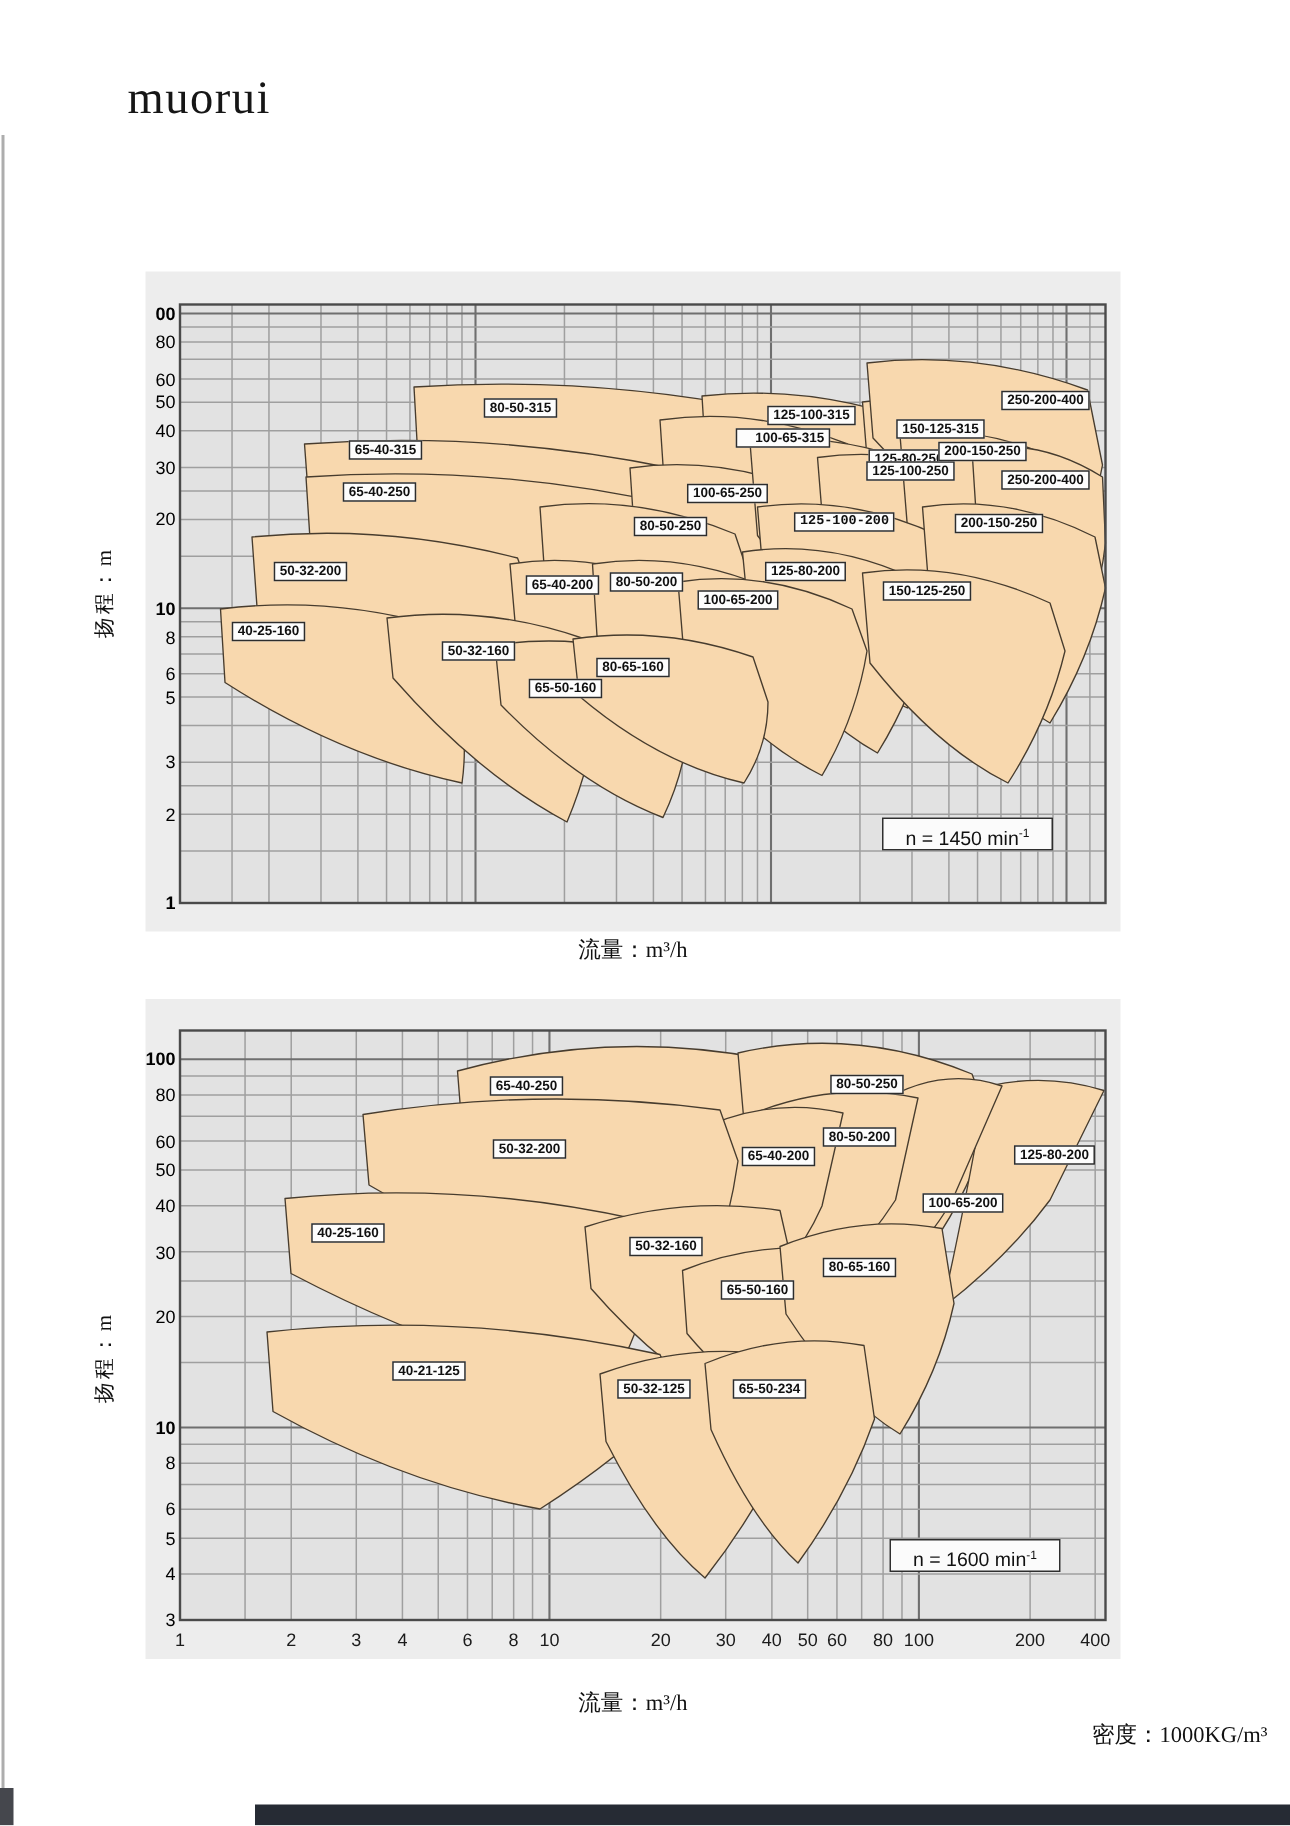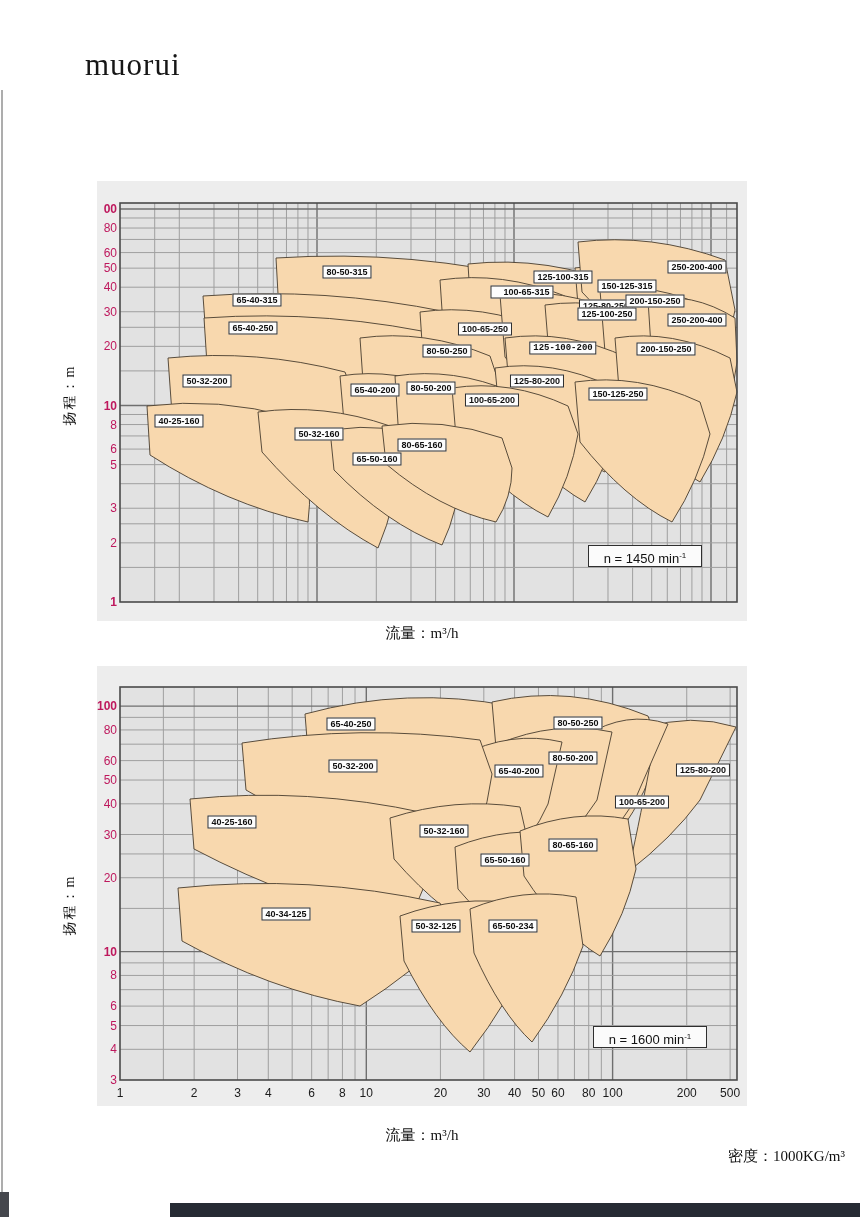--- a/index.html
+++ b/index.html
@@ -10,21 +10,21 @@
   .left-rule{position:absolute;left:1px;top:90px;width:2px;height:1105px;background:#adadad;}
   .corner-mark{position:absolute;left:0;top:1192px;width:9px;height:25px;background:#45474d;}
   .footer-bar{position:absolute;left:170px;top:1203px;width:690px;height:14px;background:#262b34;}
   .panel{position:absolute;width:650px;height:440px;background:#ededed;}
   .panel-0{left:97px;top:181px;}
   .panel-1{left:97px;top:666px;}
   .panel svg{position:absolute;left:0;top:0;}
   .overlay{position:absolute;left:0;top:0;width:650px;height:440px;}
   .mlabel{position:absolute;transform:translate(-50%,-50%);background:#fdfdfd;border:1px solid #2d2d2d;
           font-size:9px;line-height:11px;font-weight:bold;padding:0 3px;color:#101010;white-space:nowrap;}
-  .ytick{position:absolute;left:0;width:20px;text-align:right;font-size:12px;color:#be185d;line-height:14px;}
+  .ytick{position:absolute;left:0;width:20px;text-align:right;font-size:12px;color:#000000;line-height:14px;}
   .ytick.bold{font-weight:bold;}
   .xtick{position:absolute;width:30px;text-align:center;font-size:12px;color:#1b1b1b;line-height:14px;}
   .speedbox{position:absolute;background:#fbfbfb;border:1px solid #2f2f2f;text-align:center;
             font-size:13px;color:#111;}
   .speedbox sup{font-size:8px;}
   .xtitle{position:absolute;left:97px;width:650px;text-align:center;
           font-family:"Liberation Serif","DejaVu Serif",serif;font-size:15px;color:#111;}
   .xtitle-0{top:624px;} .xtitle-1{top:1126px;}
   .ytitle{position:absolute;width:90px;height:18px;text-align:center;transform:rotate(-90deg);
           font-family:"Liberation Serif","DejaVu Serif",serif;font-size:14px;color:#111;letter-spacing:2px;}
@@ -128,21 +128,21 @@
         <div class="mlabel" style="left: 82px; top: 240px;">40-25-160</div>
         <div class="mlabel" style="left: 222px; top: 253px;">50-32-160</div>
         <div class="mlabel" style="left: 280px; top: 278px;">65-50-160</div>
         <div class="mlabel" style="left: 325px; top: 264px;">80-65-160</div>
         <div class="mlabel" style="left: 278px; top: 209px;">65-40-200</div>
         <div class="mlabel" style="left: 334px; top: 207px;">80-50-200</div>
         <div class="mlabel" style="left: 395px; top: 219px;">100-65-200</div>
         <div class="mlabel" style="left: 350px; top: 170px;">80-50-250</div>
         <div class="mlabel" style="left: 388px; top: 148px;">100-65-250</div>
         <div class="mlabel" style="left: 425px; top: 111px; padding-left: 12px;">100-65-315</div>
-        <div class="mlabel" style="left: 466px; top: 96px;">125-100-315</div>
+        <div class="mlabel" style="left: 444px; top: 96px;">125-100-315</div>
         <div class="mlabel" style="left: 465px; top: 125px; margin-left: 44px;">125-80-250</div>
         <div class="mlabel" style="left: 510px; top: 133px;">125-100-250</div>
         <div class="mlabel" style="left: 466px; top: 167px; font-family: Liberation Mono, monospace;">125-100-200</div>
         <div class="mlabel" style="left: 440px; top: 200px;">125-80-200</div>
         <div class="mlabel" style="left: 530px; top: 105px;">150-125-315</div>
         <div class="mlabel" style="left: 558px; top: 120px;">200-150-250</div>
         <div class="mlabel" style="left: 600px; top: 86px;">250-200-400</div>
         <div class="mlabel" style="left: 600px; top: 139px;">250-200-400</div>
         <div class="mlabel" style="left: 569px; top: 168px;">200-150-250</div>
         <div class="mlabel" style="left: 521px; top: 213px;">150-125-250</div>
@@ -229,21 +229,21 @@
         <div class="mlabel" style="left: 481px; top: 57px;">80-50-250</div>
         <div class="mlabel" style="left: 256px; top: 100px;">50-32-200</div>
         <div class="mlabel" style="left: 476px; top: 92px;">80-50-200</div>
         <div class="mlabel" style="left: 422px; top: 105px;">65-40-200</div>
         <div class="mlabel" style="left: 606px; top: 104px;">125-80-200</div>
         <div class="mlabel" style="left: 545px; top: 136px;">100-65-200</div>
         <div class="mlabel" style="left: 135px; top: 156px;">40-25-160</div>
         <div class="mlabel" style="left: 347px; top: 165px;">50-32-160</div>
         <div class="mlabel" style="left: 476px; top: 179px;">80-65-160</div>
         <div class="mlabel" style="left: 408px; top: 194px;">65-50-160</div>
-        <div class="mlabel" style="left: 189px; top: 248px;">40-34-125</div>
+        <div class="mlabel" style="left: 189px; top: 248px;">40-21-125</div>
         <div class="mlabel" style="left: 339px; top: 260px; text-align: center;">50-32-125</div>
         <div class="mlabel" style="left: 416px; top: 260px;">65-50-234</div>
         <div class="ytick bold" style="top: 33.1333px;">100</div>
         <div class="ytick" style="top: 56.9247px;">80</div>
         <div class="ytick" style="top: 87.5971px;">60</div>
         <div class="ytick" style="top: 107.036px;">50</div>
         <div class="ytick" style="top: 130.828px;">40</div>
         <div class="ytick" style="top: 161.5px;">30</div>
         <div class="ytick" style="top: 204.73px;">20</div>
         <div class="ytick bold" style="top: 278.633px;">10</div>
@@ -260,21 +260,21 @@
         <div class="xtick" style="left: 230.431px; top: 420px;">8</div>
         <div class="xtick" style="left: 254.3px; top: 420px;">10</div>
         <div class="xtick" style="left: 328.444px; top: 420px;">20</div>
         <div class="xtick" style="left: 371.815px; top: 420px;">30</div>
         <div class="xtick" style="left: 402.587px; top: 420px;">40</div>
         <div class="xtick" style="left: 426.456px; top: 420px;">50</div>
         <div class="xtick" style="left: 445.959px; top: 420px;">60</div>
         <div class="xtick" style="left: 476.731px; top: 420px;">80</div>
         <div class="xtick" style="left: 500.6px; top: 420px;">100</div>
         <div class="xtick" style="left: 574.744px; top: 420px;">200</div>
-        <div class="xtick" style="left: 618.115px; top: 420px;">500</div>
+        <div class="xtick" style="left: 618.115px; top: 420px;">400</div>
         <div class="speedbox" style="left: 496px; top: 360px; width: 112px; height: 20px; line-height: 19px;"><span>n = 1600 min</span><sup>-1</sup></div>
       </div>
   </div>
   <div class="xtitle xtitle-1">流量：m³/h</div>
   <div class="ytitle ytitle-1">扬程：m</div>
 
   <div class="density">密度：1000KG/m³</div>
   <div class="corner-mark"></div>
   <div class="footer-bar"></div>
 </div>

